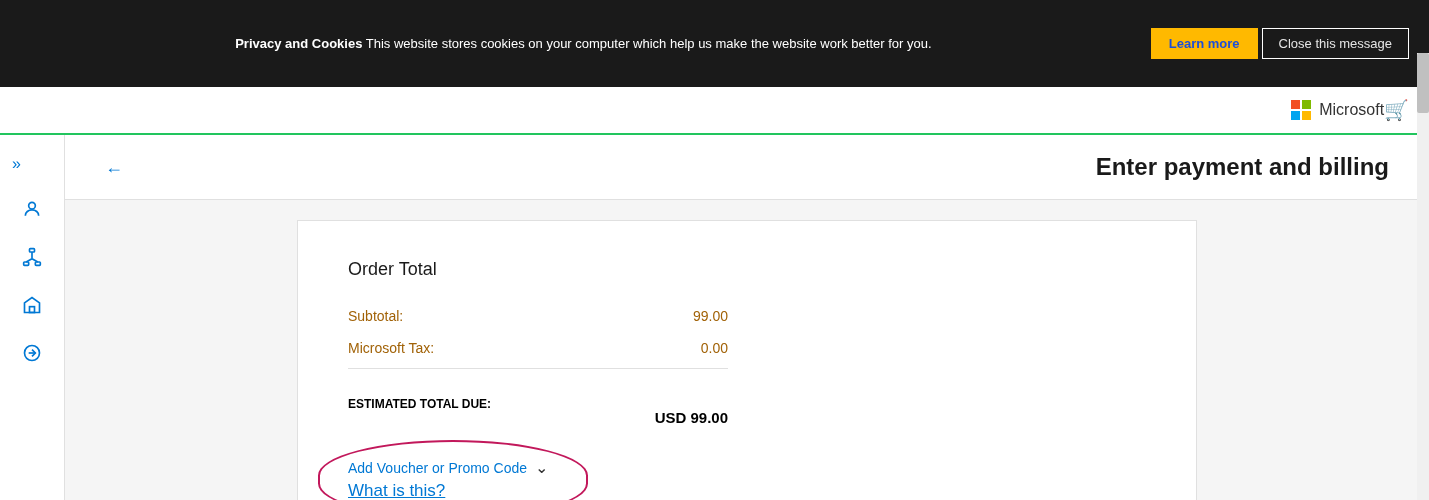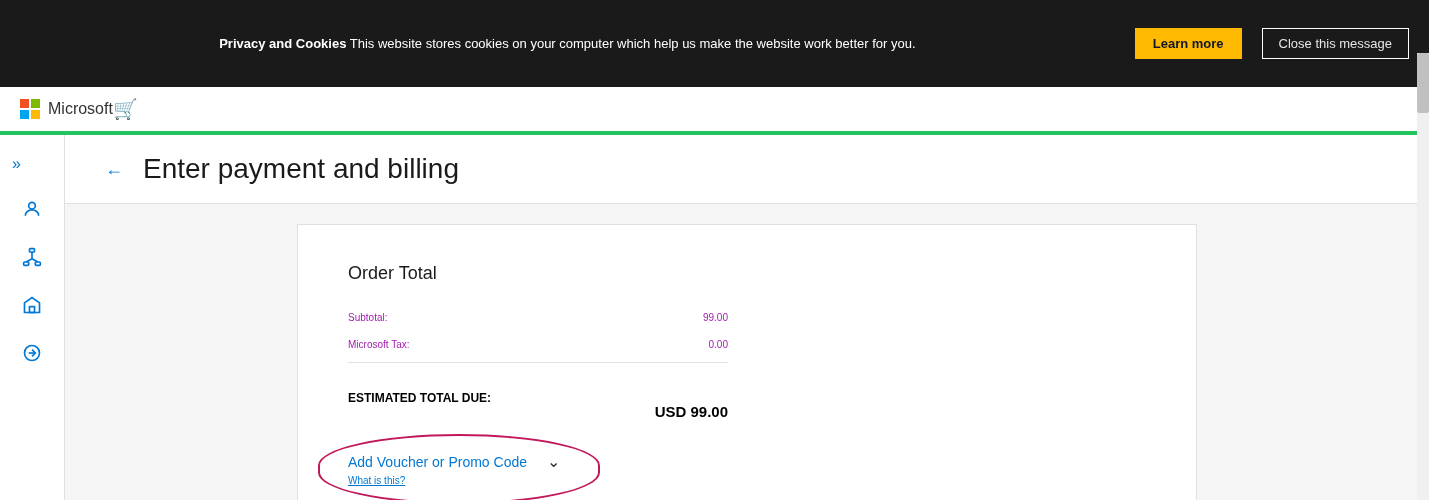--- a/index.html
+++ b/index.html
@@ -8,32 +8,32 @@
     
     .cookie-banner {
       background: #1a1a1a;
       color: #fff;
       display: flex;
       align-items: center;
       justify-content: center;
       padding: 28px 20px;
       font-size: 13px;
       min-height: 53px;
-      gap: 20px;
+      gap: 4px;
       flex-wrap: wrap;
     }
     .cookie-banner .cookie-text {
       flex: 1;
       min-width: 200px;
       text-align: center;
     }
     .cookie-banner .cookie-text strong { font-weight: 700; }
     .btn-learn-more {
       background: #ffb900;
-      color: #0f172a;
+      color: #1d4ed8;
       border: none;
       padding: 8px 18px;
       font-size: 13px;
       font-weight: 600;
       cursor: pointer;
       white-space: nowrap;
     }
     .btn-close-msg {
       background: transparent;
       color: #e5e5e5;
@@ -41,24 +41,24 @@
       padding: 7px 16px;
       font-size: 13px;
       font-weight: 500;
       cursor: pointer;
       white-space: nowrap;
     }
 
     
     .top-nav {
       background: #fff;
-      border-bottom: 4px solid #22c55e;
-      display: flex;
-      align-items: center;
-      justify-content: flex-start;
+      border-bottom: 2px solid #22c55e;
+      display: flex;
+      align-items: center;
+      justify-content: flex-end;
       padding: 0 20px;
       height: 48px;
     }
     .microsoft-logo {
       display: flex;
       align-items: center;
       gap: 8px;
       text-decoration: none;
     }
     .ms-grid {
@@ -136,25 +136,25 @@
       align-items: center;
       gap: 20px;
     }
     .back-btn {
       color: #0078d4;
       font-size: 18px;
       cursor: pointer;
       text-decoration: none;
     }
     .page-title {
-      font-size: 28px;
-      font-weight: 400;
+      font-size: 24px;
+      font-weight: 700;
       color: #1a1a1a;
       flex: 1;
-      text-align: left;
+      text-align: right;
     }
 
     .content-area {
       flex: 1;
       padding: 20px 40px;
       display: flex;
       justify-content: center;
     }
 
     .payment-card {
@@ -171,22 +171,22 @@
       font-weight: 500;
       color: #1a1a1a;
       margin-bottom: 20px;
     }
 
     .order-row {
       display: flex;
       justify-content: space-between;
       align-items: center;
       padding: 8px 0;
-      font-size: 10px;
-      color: #a21caf;
+      font-size: 14px;
+      color: #a16207;
       max-width: 380px;
     }
     .order-row.total {
       font-weight: 700;
       font-size: 14px;
       color: #000;
       border-top: 1px solid #e0e0e0;
       padding-top: 12px;
       margin-top: 4px;
     }
@@ -213,37 +213,37 @@
       bottom: -18px;
       border: 2.5px solid #c2185b;
       border-radius: 50% / 45%;
       pointer-events: none;
     }
 
     .voucher-row {
       display: flex;
       align-items: center;
       justify-content: space-between;
-      gap: 20px;
+      gap: 8px;
     }
     .voucher-link {
       color: #0078d4;
       font-size: 14px;
       text-decoration: none;
       cursor: pointer;
     }
     .chevron-down {
       color: #333;
       font-size: 16px;
       cursor: pointer;
     }
     .what-is-this {
       display: block;
       color: #0078d4;
-      font-size: 10px;
+      font-size: 17px;
       text-decoration: underline;
       cursor: pointer;
       margin-top: 4px;
     }
 
     
     .scrollbar {
       position: fixed;
       right: 0;
       top: 53px;

